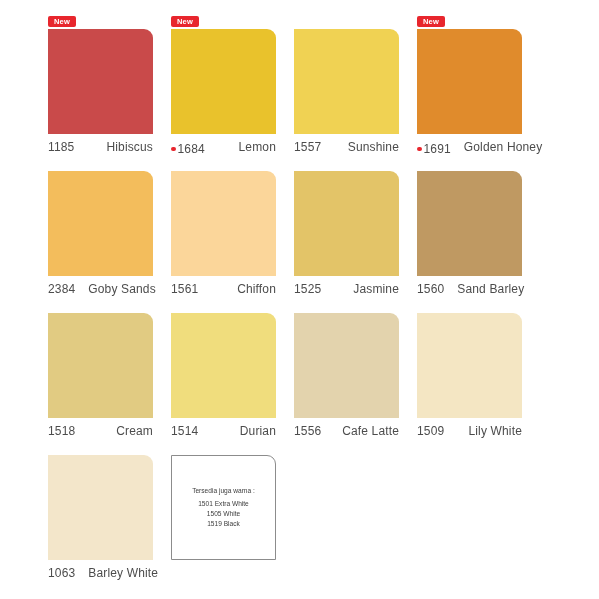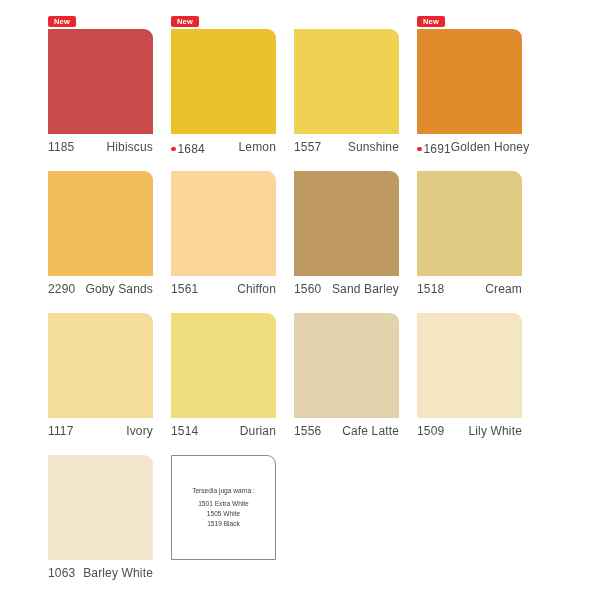--- a/index.html
+++ b/index.html
@@ -93,21 +93,21 @@
   .dot {
     width: 4.5px;
     height: 4.5px;
     border-radius: 50%;
     background: #e8262d;
     display: inline-block;
     flex: none;
   }
 
   .code { color: #4c4c4c; }
-  .name { color: #4c4c4c; }
+  .name { color: #4c4c4c; margin-left: 13px; }
 
   .note-box {
     margin-top: 13px;
     width: 105px;
     height: 105px;
     box-sizing: border-box;
     border: 1px solid #8c8c8c;
     border-top-right-radius: 9px;
     display: flex;
     flex-direction: column;
@@ -170,59 +170,59 @@
             <span class="dot" style="background: rgb(232, 38, 45);"></span>
             <span class="code">1691</span>
           </div>
           <span class="name">Golden Honey</span>
         </div>
       </div>
       <div class="cell no-badge">
         <div class="swatch" style="background: rgb(243, 189, 92);"></div>
         <div class="label-row">
           <div class="code-wrap">
-            <span class="code">2290</span>
+            <span class="code">2384</span>
           </div>
           <span class="name">Goby Sands</span>
         </div>
       </div>
       <div class="cell no-badge">
         <div class="swatch" style="background: rgb(251, 214, 154);"></div>
         <div class="label-row">
           <div class="code-wrap">
             <span class="code">1561</span>
           </div>
           <span class="name">Chiffon</span>
         </div>
       </div>
       <div class="cell no-badge">
+        <div class="swatch" style="background: rgb(227, 196, 104);"></div>
+        <div class="label-row">
+          <div class="code-wrap">
+            <span class="code">1525</span>
+          </div>
+          <span class="name">Jasmine</span>
+        </div>
+      </div>
+      <div class="cell no-badge">
         <div class="swatch" style="background: rgb(191, 153, 98);"></div>
         <div class="label-row">
           <div class="code-wrap">
             <span class="code">1560</span>
           </div>
           <span class="name">Sand Barley</span>
         </div>
       </div>
       <div class="cell no-badge">
         <div class="swatch" style="background: rgb(225, 203, 130);"></div>
         <div class="label-row">
           <div class="code-wrap">
             <span class="code">1518</span>
           </div>
           <span class="name">Cream</span>
-        </div>
-      </div>
-      <div class="cell no-badge">
-        <div class="swatch" style="background: rgb(244, 220, 155);"></div>
-        <div class="label-row">
-          <div class="code-wrap">
-            <span class="code">1117</span>
-          </div>
-          <span class="name">Ivory</span>
         </div>
       </div>
       <div class="cell no-badge">
         <div class="swatch" style="background: rgb(240, 221, 125);"></div>
         <div class="label-row">
           <div class="code-wrap">
             <span class="code">1514</span>
           </div>
           <span class="name">Durian</span>
         </div>

